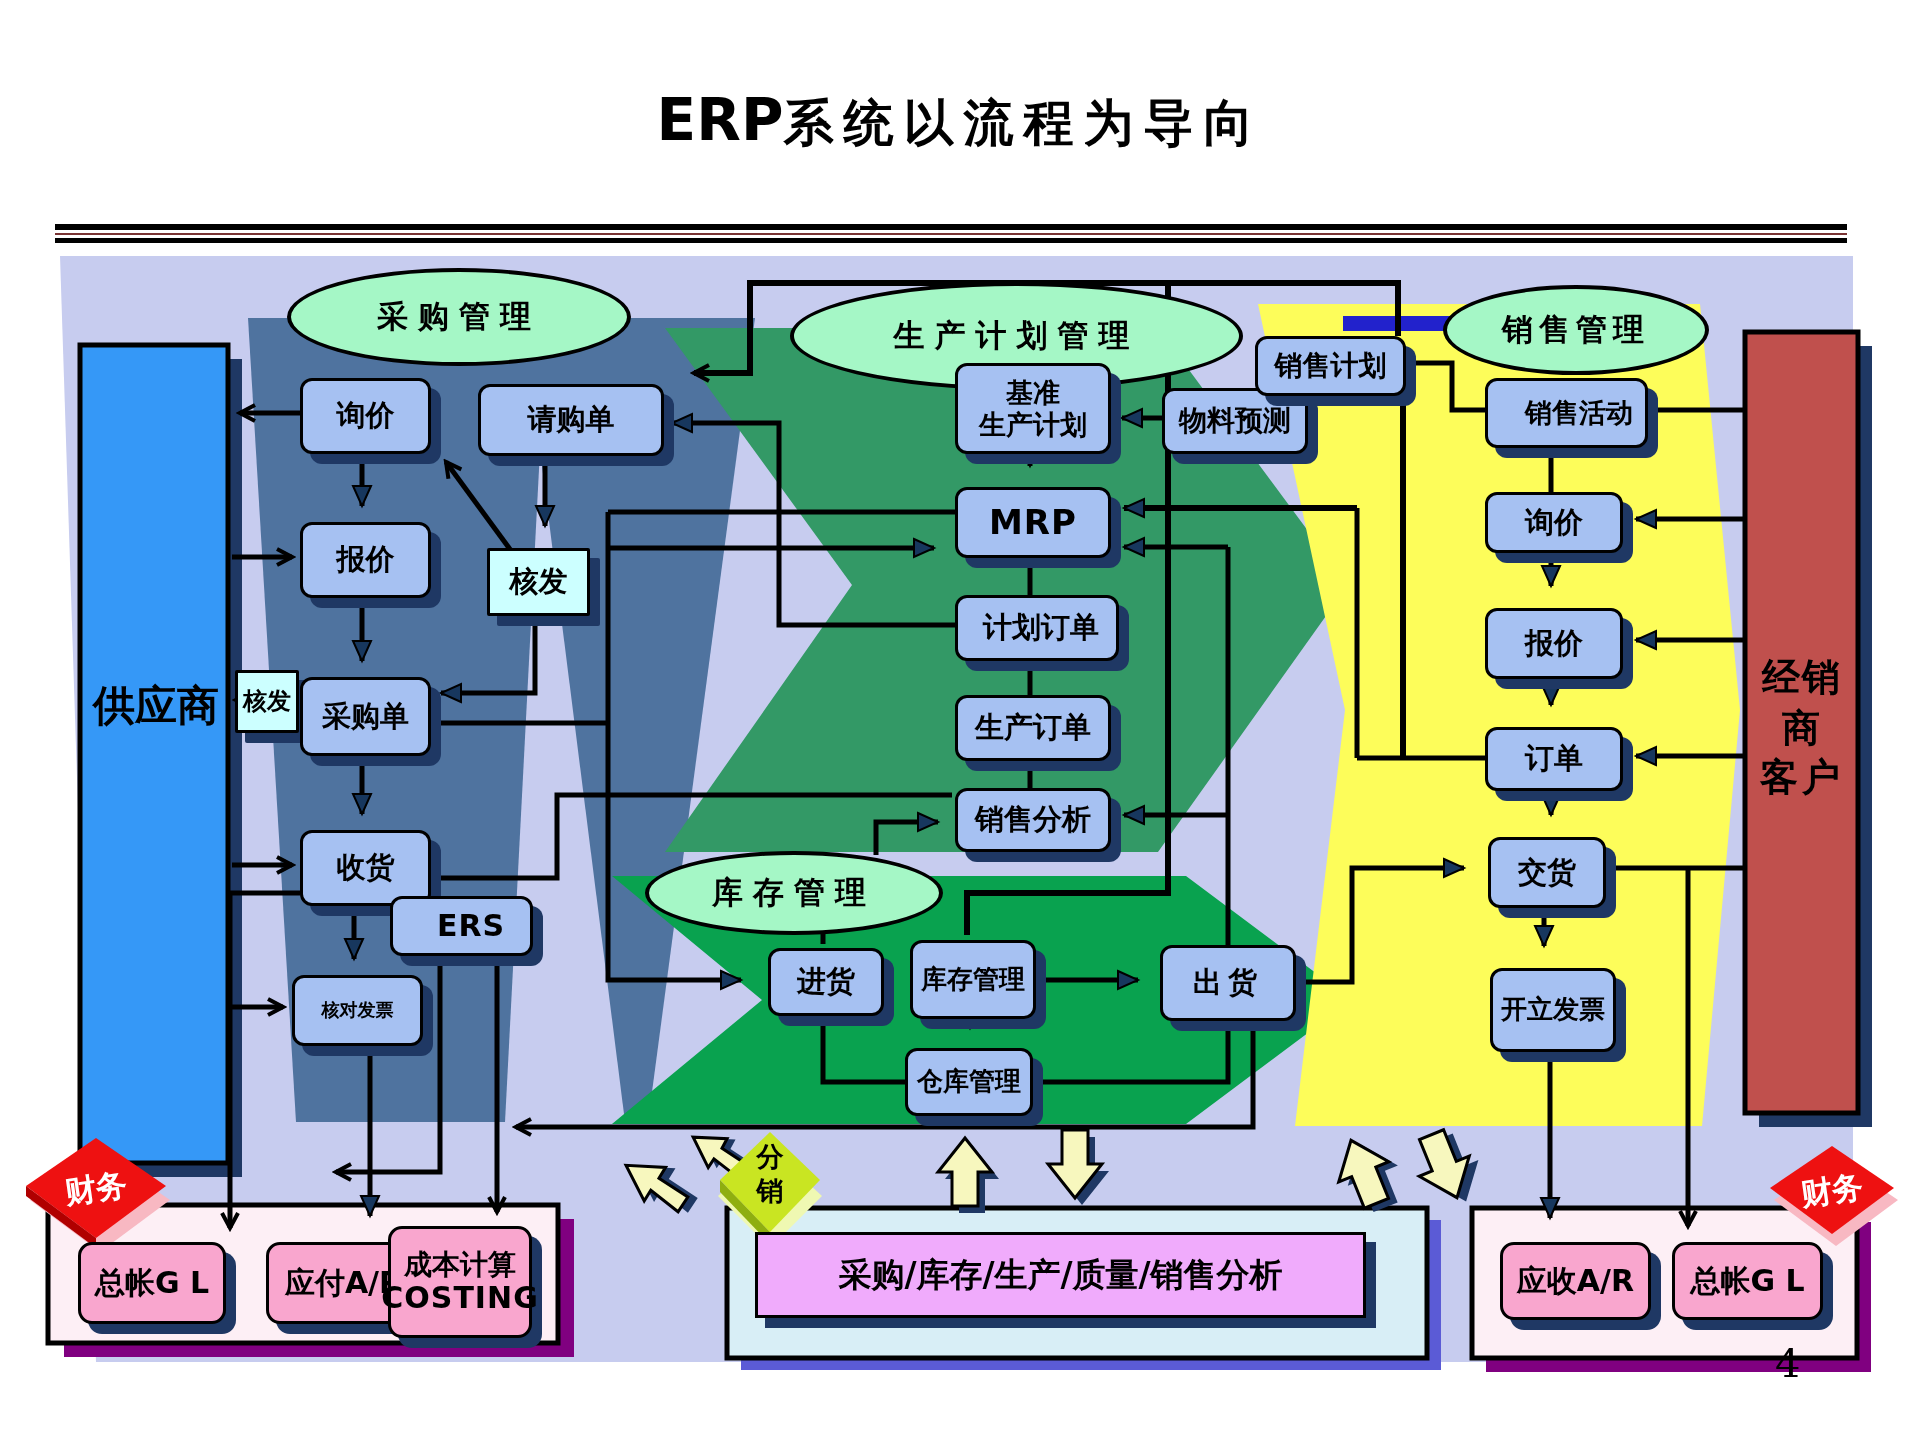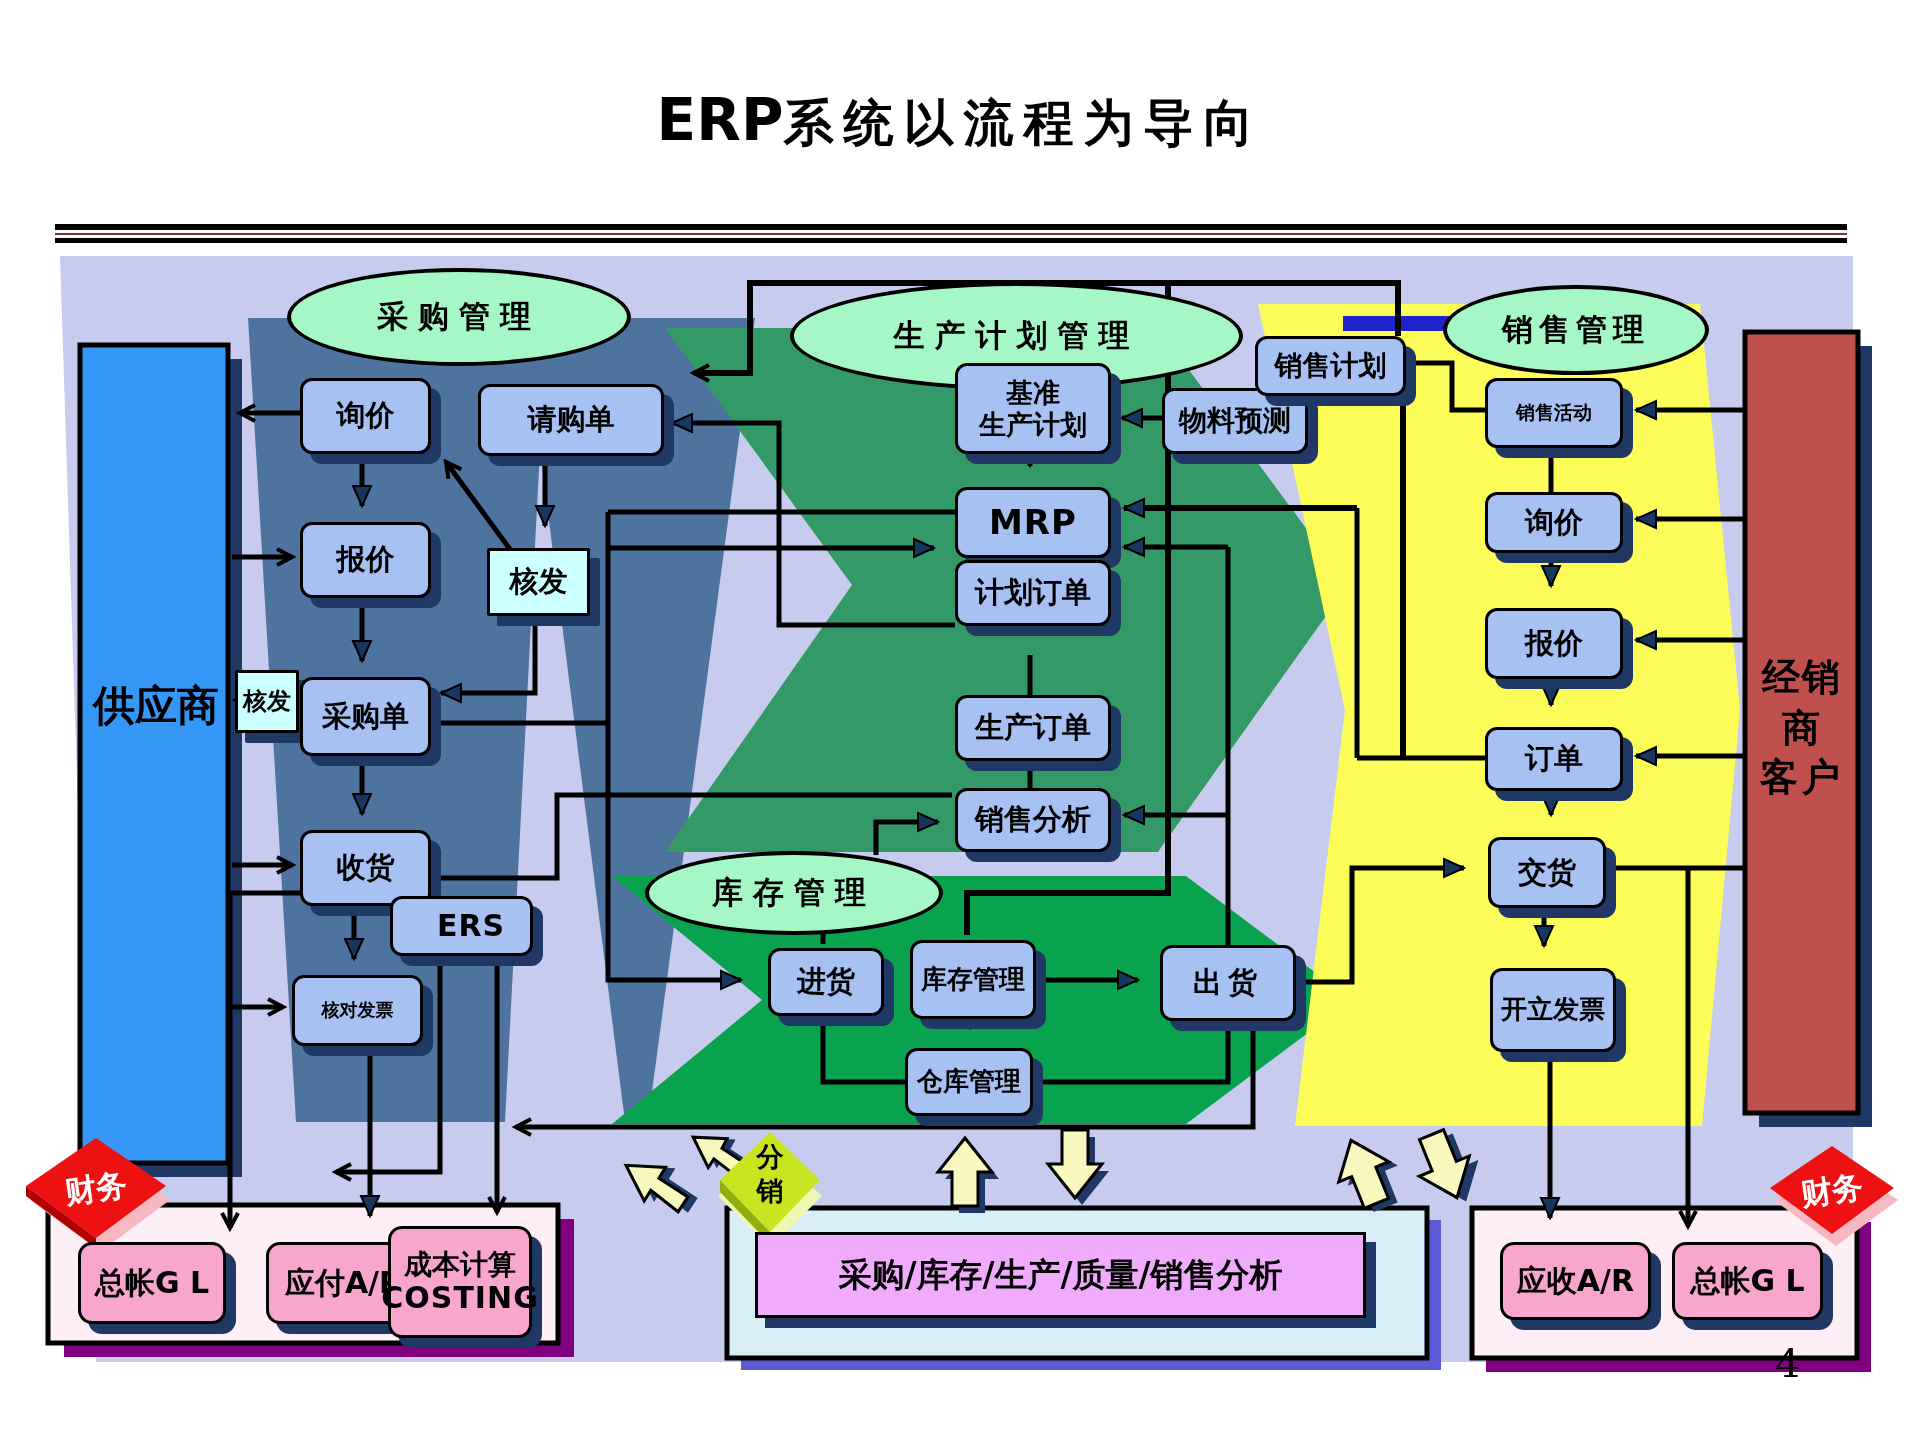--- a/index.html
+++ b/index.html
@@ -213,30 +213,30 @@
   <div class="node latin" style="left:390px;top:896px;width:118px;height:54px;font-size:30px;padding-left:19px;">ERS</div>
   <div class="node" style="left:292px;top:975px;width:125px;height:65px;font-size:18px;">核对发票</div>
 
   <div class="node" style="left:955px;top:363px;width:150px;height:85px;font-size:27px;flex-direction:column;">
     <span>基准</span>
     <span>生产计划</span>
   </div>
   <div class="node" style="left:1162px;top:388px;width:140px;height:60px;font-size:28px;">物料预测</div>
   <div class="node" style="left:1255px;top:336px;width:145px;height:54px;font-size:28px;">销售计划</div>
   <div class="node latin" style="left:955px;top:487px;width:150px;height:65px;font-size:34px;">MRP</div>
-  <div class="node" style="left:955px;top:560px;width:150px;height:60px;">计划订单</div>
+  <div class="node" style="left:955px;top:595px;width:150px;height:60px;padding-left:8px;">计划订单</div>
   <div class="node" style="left:955px;top:695px;width:150px;height:60px;">生产订单</div>
   <div class="node" style="left:955px;top:788px;width:150px;height:58px;">销售分析</div>
 
   <div class="node" style="left:768px;top:948px;width:110px;height:62px;">进货</div>
   <div class="node" style="left:910px;top:940px;width:120px;height:73px;font-size:26px;">库存管理</div>
   <div class="node" style="left:1160px;top:945px;width:130px;height:70px;letter-spacing:6px;">出货</div>
   <div class="node" style="left:905px;top:1048px;width:122px;height:62px;font-size:26px;">仓库管理</div>
 
-  <div class="node" style="left:1485px;top:378px;width:132px;height:64px;font-size:19px;">销售活动</div>
+  <div class="node" style="left:1485px;top:378px;width:132px;height:64px;font-size:27px;padding-left:25px;">销售活动</div>
   <div class="node" style="left:1485px;top:492px;width:132px;height:55px;">询价</div>
   <div class="node" style="left:1485px;top:608px;width:132px;height:65px;">报价</div>
   <div class="node" style="left:1485px;top:727px;width:132px;height:58px;">订单</div>
   <div class="node" style="left:1488px;top:837px;width:112px;height:65px;">交货</div>
   <div class="node" style="left:1490px;top:968px;width:120px;height:78px;font-size:26px;">开立发票</div>
 
   <div class="node pink" style="left:78px;top:1242px;width:142px;height:76px;font-size:30px;">总帐G L</div>
   <div class="node pink" style="left:266px;top:1242px;width:148px;height:76px;font-size:30px;">应付A/P</div>
   <div class="node pink" style="left:388px;top:1226px;width:138px;height:106px;font-size:28px;flex-direction:column;">
     <span>成本计算</span>

